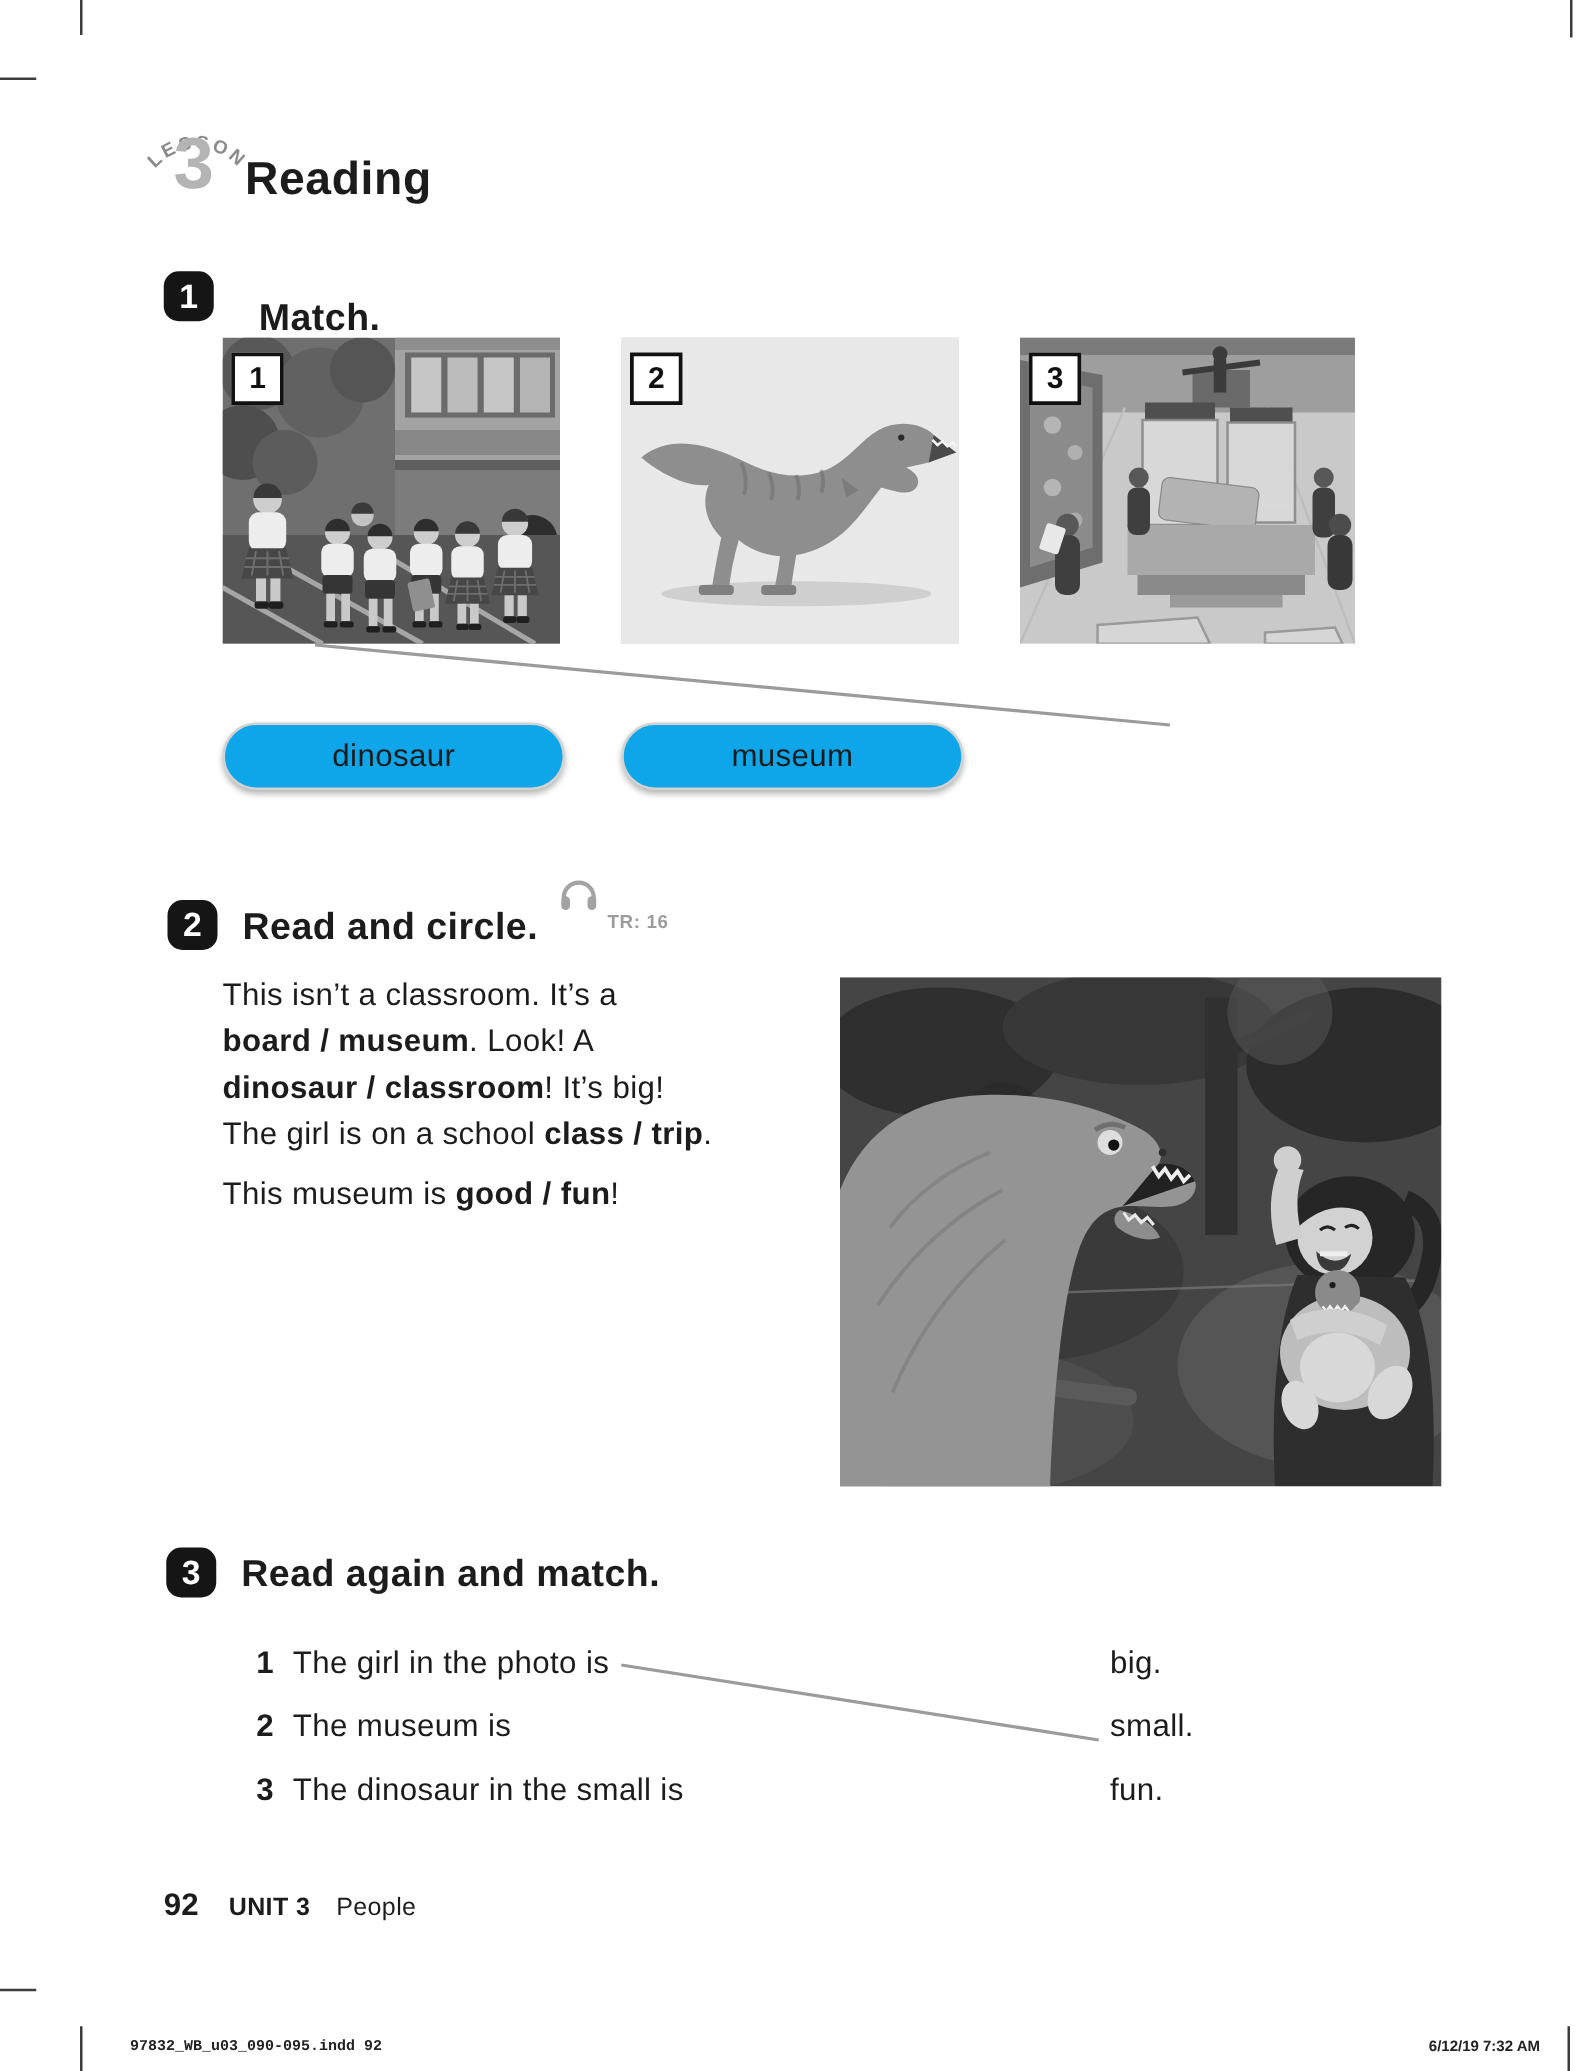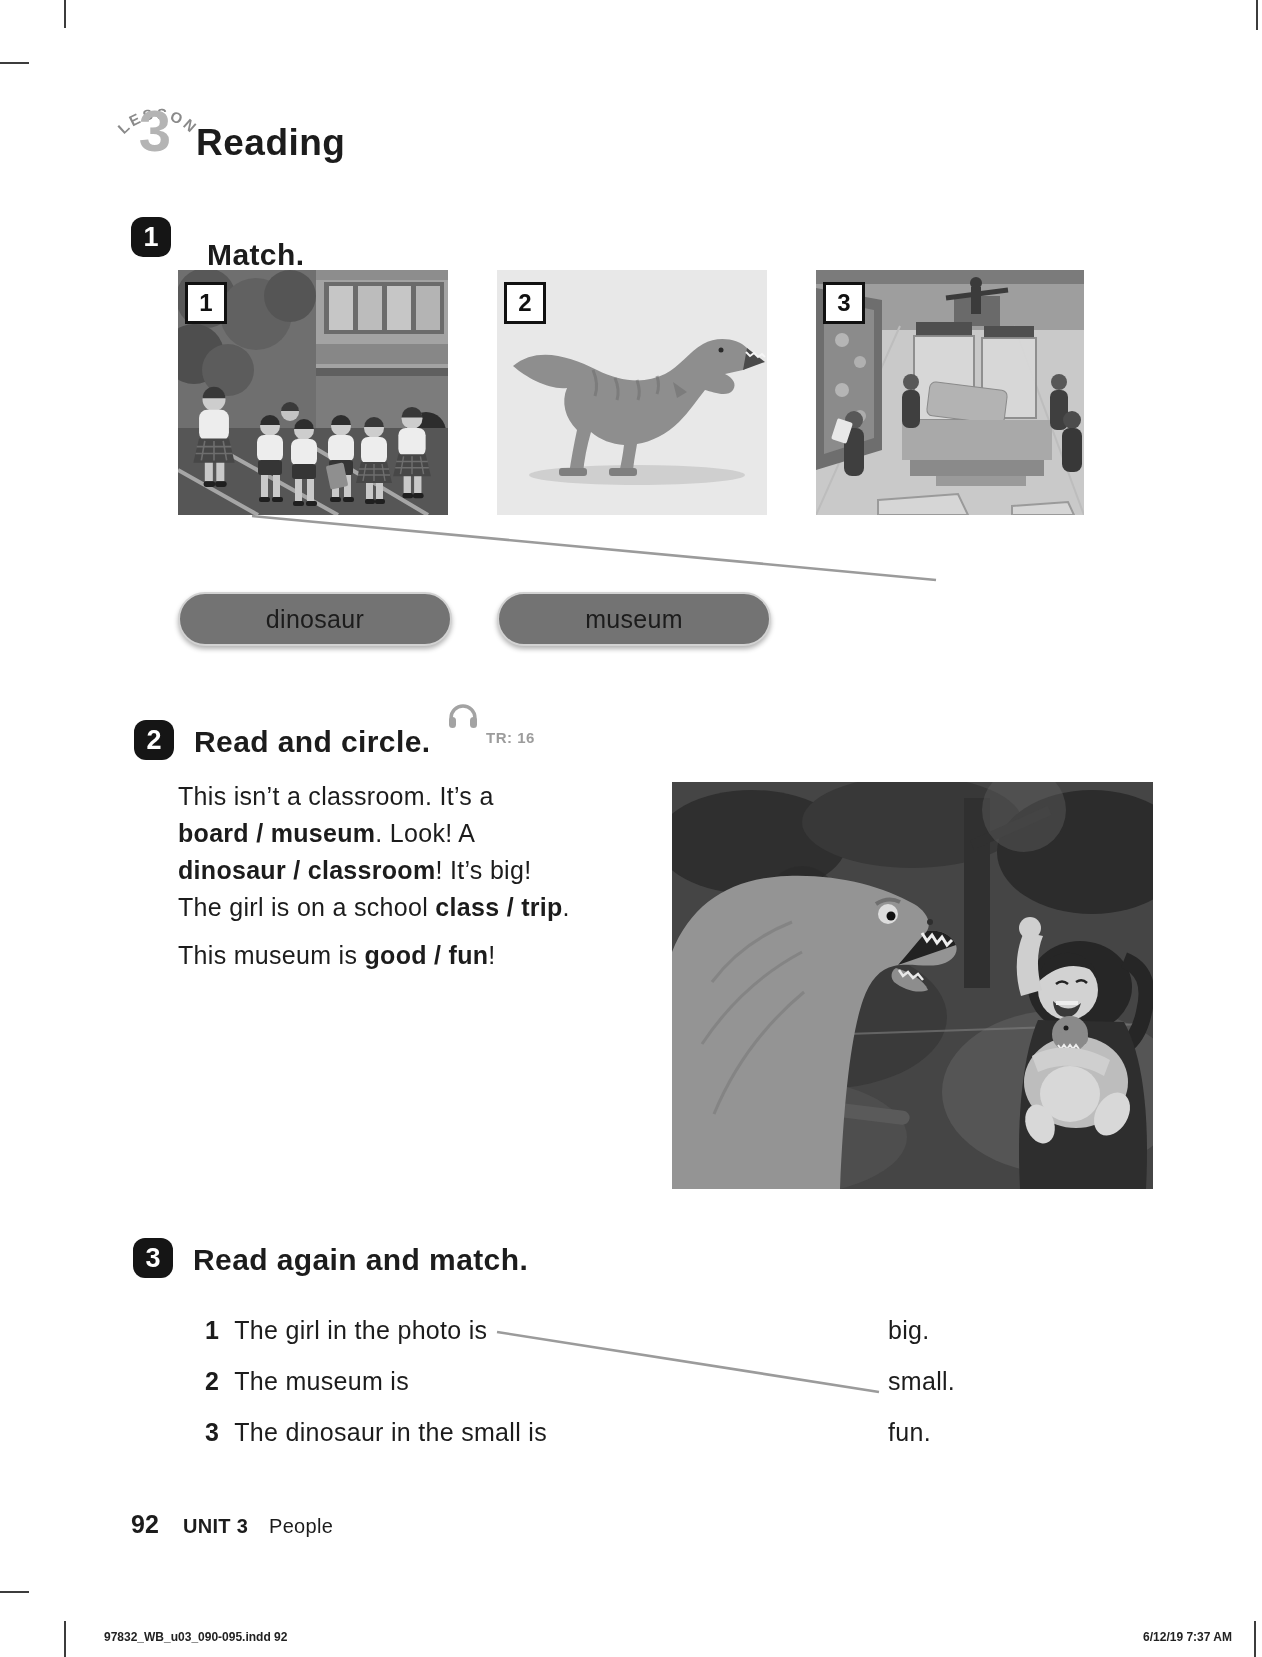--- a/index.html
+++ b/index.html
@@ -32,21 +32,21 @@
   .tr-label{position:absolute;left:486px;top:729px;font-size:15px;font-weight:bold;color:#9c9c9c;letter-spacing:.5px;}
 
   .photo{position:absolute;top:270px;height:245px;overflow:hidden;background:#ddd;}
   #photo-1{left:178px;width:270px;}
   #photo-2{left:497px;width:270px;}
   #photo-3{left:816px;width:268px;}
   .photo svg{display:block;width:100%;height:100%;}
   .photo-label{position:absolute;left:7px;top:12px;width:36px;height:36px;background:#fff;border:3px solid #111;
                display:flex;align-items:center;justify-content:center;font-size:24px;font-weight:bold;color:#111;}
 
-  .pill{position:absolute;top:592px;height:50px;background:#737373;border:2px solid #d2d2d2;border-radius:27px;
+  .pill{position:absolute;top:578px;height:50px;background:#0ea5e9;border:2px solid #d2d2d2;border-radius:27px;
         box-shadow:0 3px 5px rgba(0,0,0,.30);display:flex;align-items:center;justify-content:center;
         font-size:25px;letter-spacing:.3px;}
   #pill-0{left:178px;width:270px;}
   #pill-1{left:497px;width:270px;}
   #pill-2{left:817px;width:266px;}
 
   .reading{position:absolute;left:178px;top:778px;width:520px;font-size:25px;line-height:37px;letter-spacing:.3px;}
   .reading p{margin:0 0 11px 0;white-space:pre-line;}
   .b{font-weight:bold;}
   .circ{border:2.5px solid #9a9a9a;border-radius:16px;padding:0 7px 1px 7px;margin-left:-2px;}
@@ -59,21 +59,21 @@
   #item-0{top:1316px;} #item-1{top:1367px;} #item-2{top:1418px;}
   .opt{position:absolute;left:888px;font-size:25px;letter-spacing:.3px;}
   #opt-0{top:1316px;} #opt-1{top:1367px;} #opt-2{top:1418px;}
 
   .overlay{position:absolute;left:0;top:0;width:1262px;height:1657px;pointer-events:none;}
 
   .pgnum{position:absolute;left:131px;top:1510px;font-size:25px;font-weight:bold;}
   .unit{position:absolute;left:183px;top:1515px;font-size:20px;font-weight:bold;letter-spacing:.3px;}
   .topic{position:absolute;left:269px;top:1515px;font-size:20px;letter-spacing:.3px;}
 
-  .print-left{position:absolute;left:104px;top:1630px;font-size:12px;font-weight:bold;color:#222;}
+  .print-left{position:absolute;left:104px;top:1630px;font-size:12px;font-weight:bold;color:#222;font-family:Liberation Mono, monospace;}
   .print-right{position:absolute;right:30px;top:1630px;font-size:12px;font-weight:bold;color:#222;}
 </style>
 </head>
 <body>
 
 <div class="page">
 
   <div class="cm" id="cm-tl-v"></div>
   <div class="cm" id="cm-tl-h"></div>
   <div class="cm" id="cm-tr-v"></div>
@@ -301,14 +301,14 @@
   <svg class="overlay" viewBox="0 0 1262 1657">
     <line x1="252" y1="516" x2="936" y2="580" stroke="#9b9b9b" stroke-width="2.6"></line>
     <line x1="497" y1="1332" x2="879" y2="1392" stroke="#9b9b9b" stroke-width="2.6"></line>
   </svg>
 
   <span class="pgnum">92</span>
   <span class="unit">UNIT 3</span>
   <span class="topic">People</span>
 
   <span class="print-left">97832_WB_u03_090-095.indd   92</span>
-  <span class="print-right">6/12/19   7:37 AM</span>
+  <span class="print-right">6/12/19   7:32 AM</span>
 </div>
 
 </body></html>

